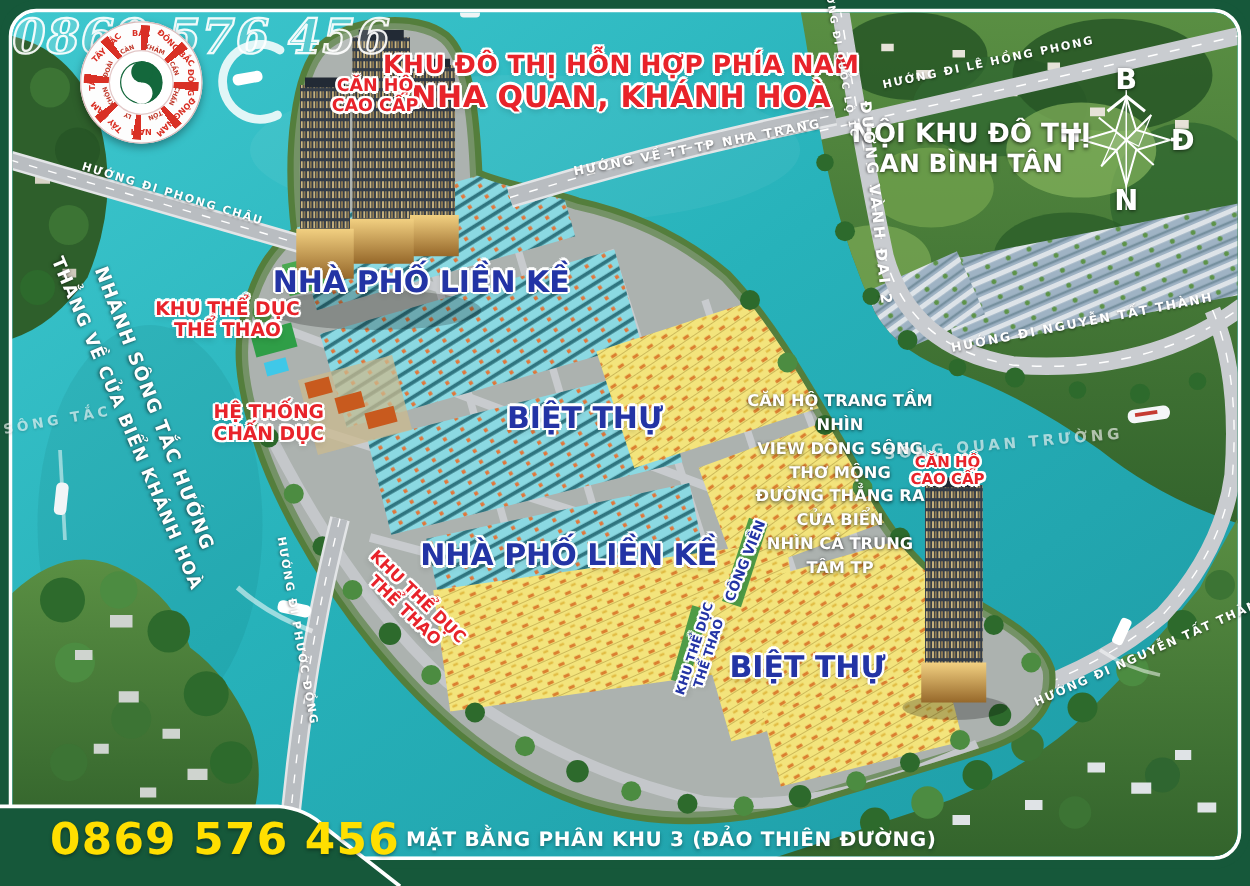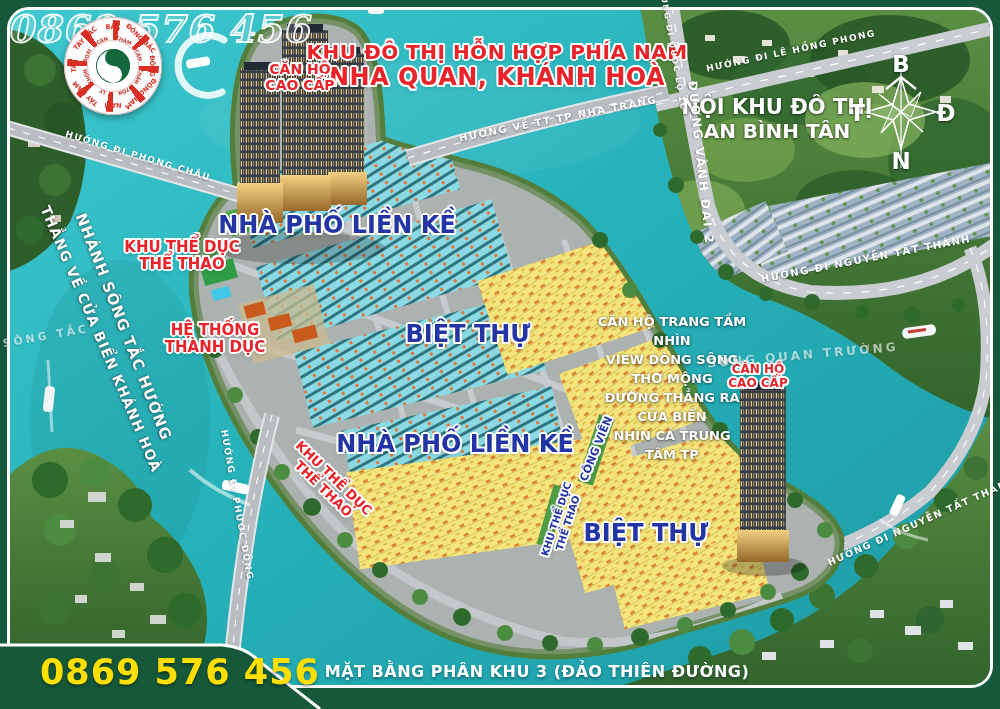--- a/index.html
+++ b/index.html
@@ -384,21 +384,21 @@
   <div class="lb blue" style="left:455px;top:445px;transform:translate(-50%,-50%);font-size:24px">NHÀ  PHỐ LIỀN KỀ</div>
   <div class="lb blue" style="left:468px;top:335px;transform:translate(-50%,-50%);font-size:24px">BIỆT THỰ</div>
   <div class="lb blue" style="left:646px;top:534px;transform:translate(-50%,-50%);font-size:24px">BIỆT THỰ</div>
 
   <div class="lb red ctr" style="left:182px;top:256px;transform:translate(-50%,-50%);font-size:15px">
     <div>KHU THỂ DỤC</div>
       <div>THỂ THAO</div>
   </div>
   <div class="lb red ctr" style="left:215px;top:339px;transform:translate(-50%,-50%);font-size:15px">
     <div>HỆ THỐNG</div>
-      <div>THÀNH DỤC</div>
+      <div>CHẤN DỤC</div>
   </div>
   <div class="lb red ctr" style="left:328px;top:484px;transform:translate(-50%,-50%) rotate(44deg);font-size:13px">
     <div>KHU THỂ DỤC</div>
       <div>THỂ THAO</div>
   </div>
   <div class="lb blue ctr" style="left:562px;top:521px;transform:translate(-50%,-50%) rotate(-72deg);font-size:10px">
     <div>KHU THỂ DỤC</div>
       <div>THỂ THAO</div>
   </div>
   <div class="lb blue" style="left:597px;top:449px;transform:translate(-50%,-50%) rotate(-68deg);font-size:11px">CÔNG VIÊN</div>

